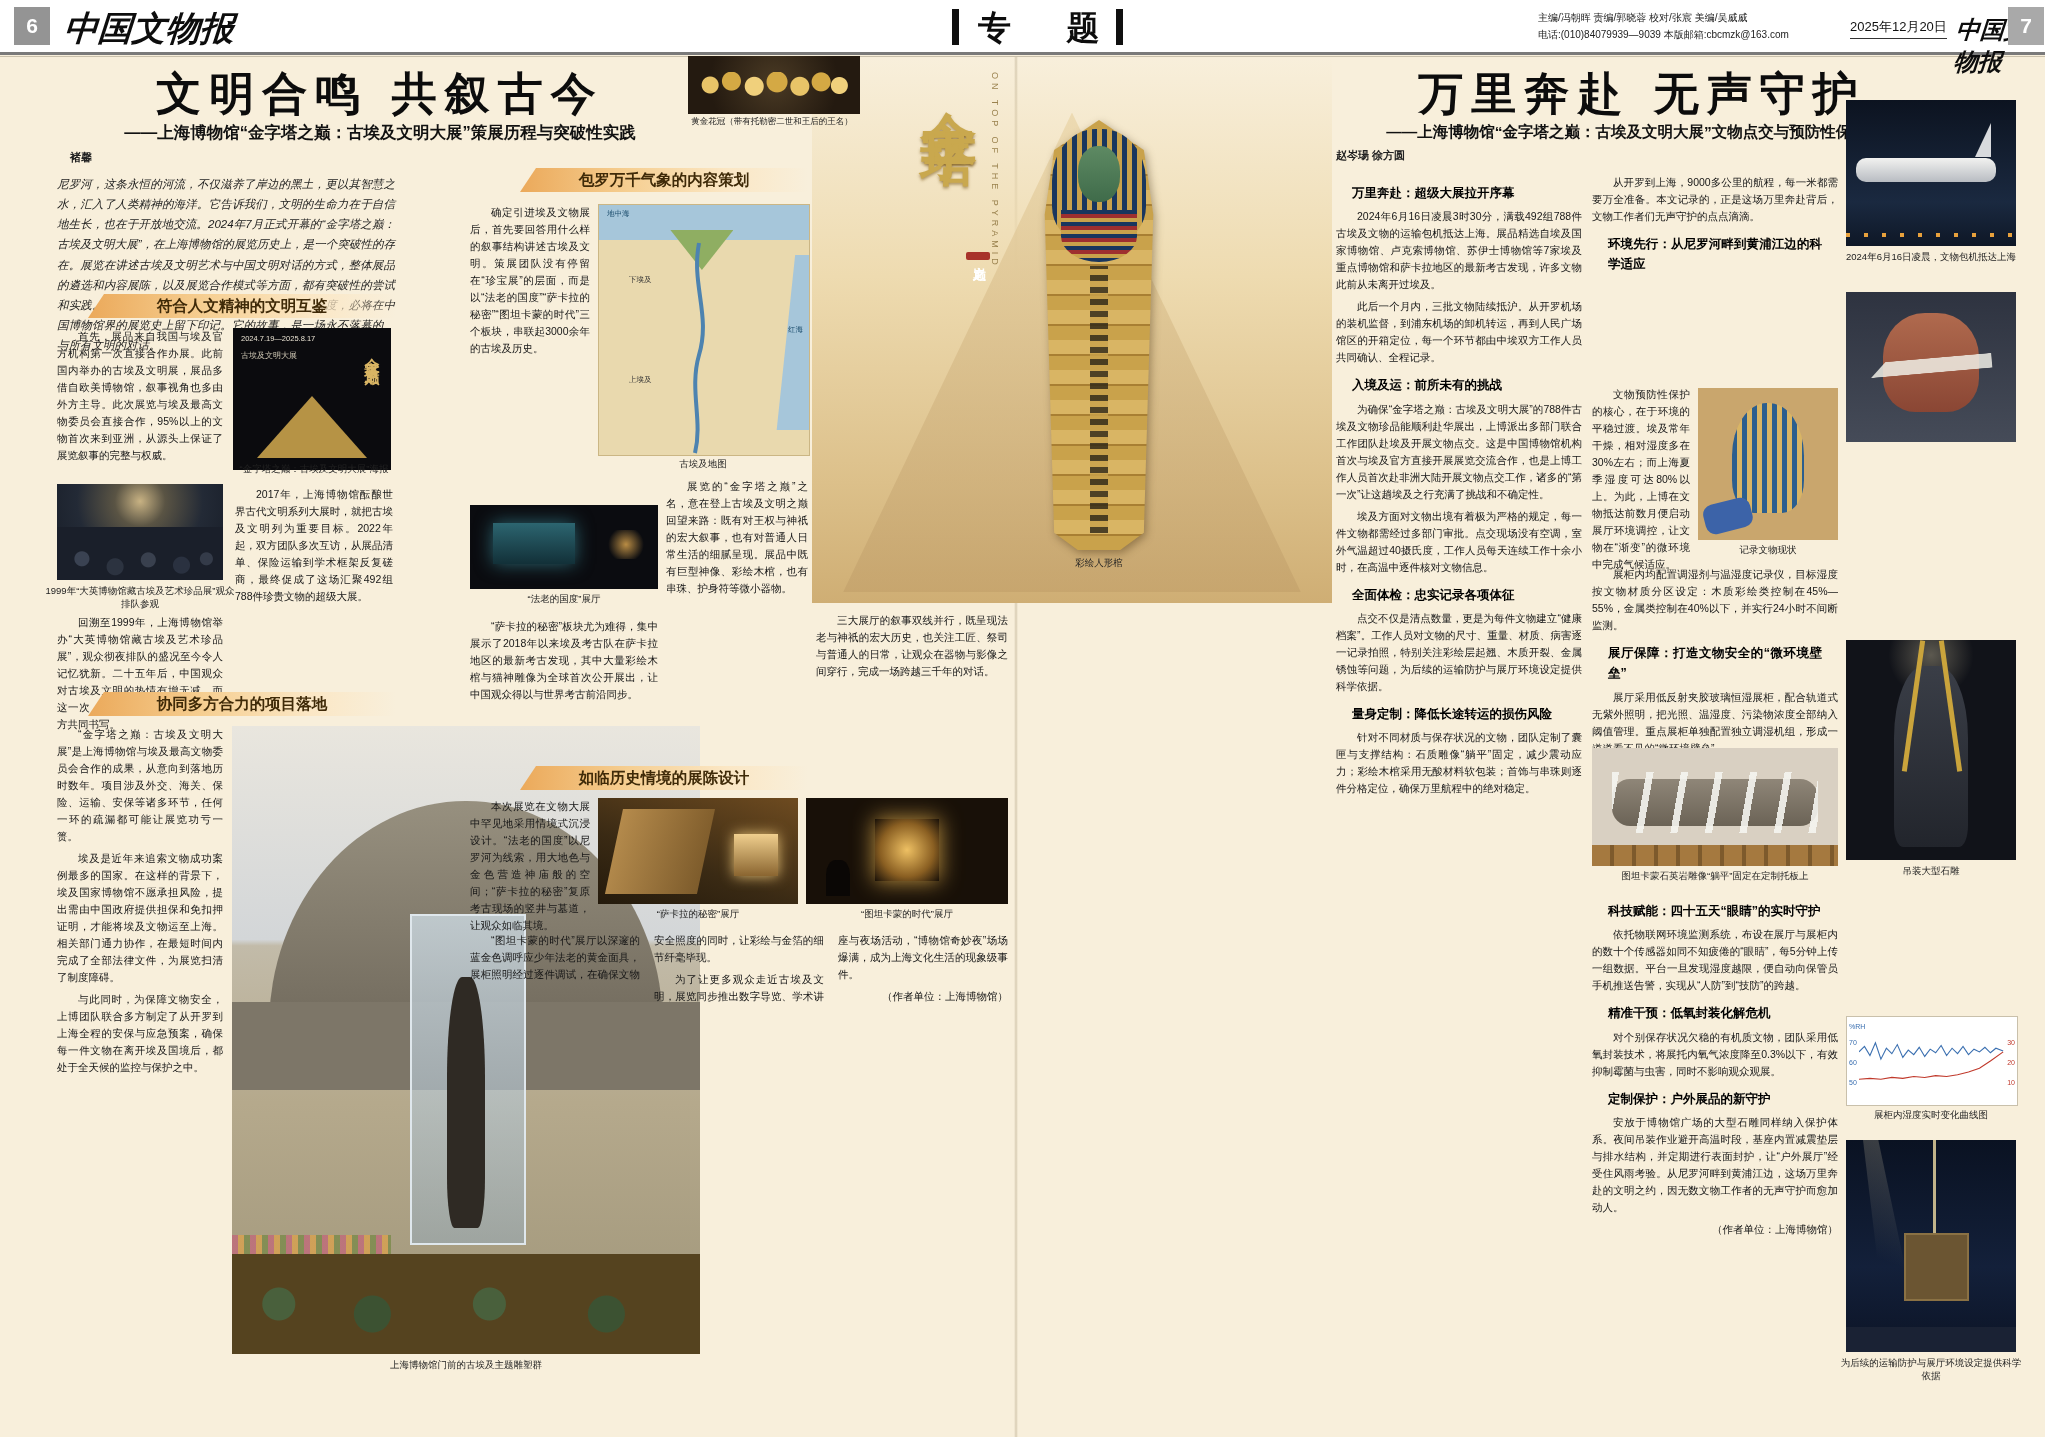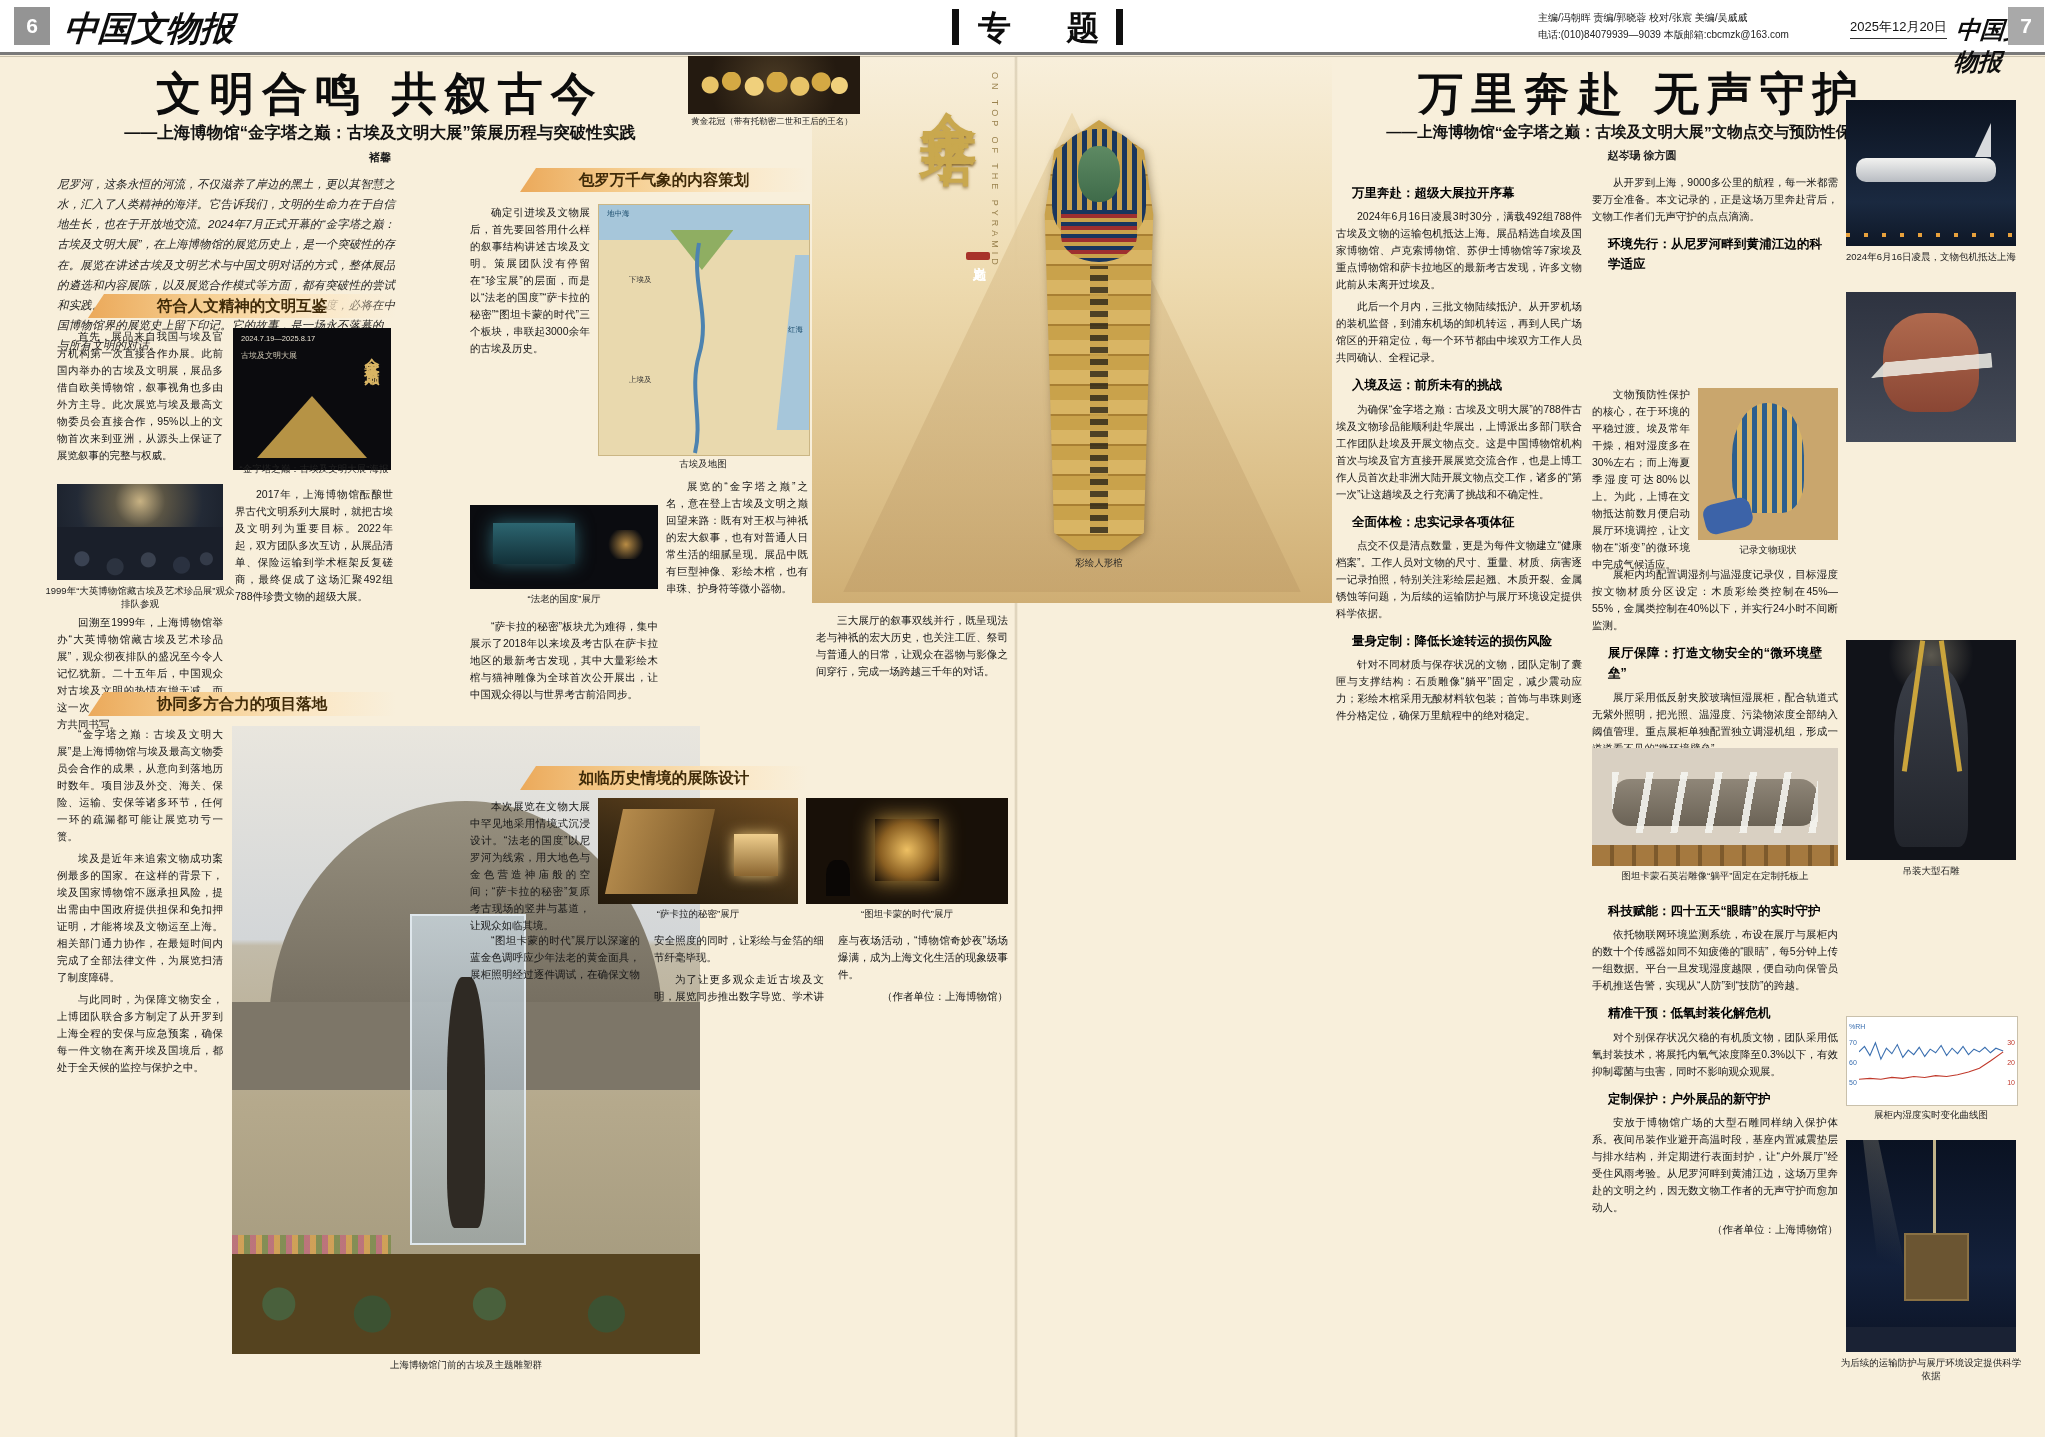--- a/index.html
+++ b/index.html
@@ -16,21 +16,21 @@
             color:#0d0d0d;transform:skewX(-4deg);}
   .banner-bar{width:7px;height:36px;background:#101010;top:9px;}
   .banner-title{top:6px;font-size:33px;font-weight:900;letter-spacing:22px;color:#0d0d0d;
                 font-family:"DejaVu Sans",sans-serif;}
   .staff{font-size:10px;color:#222;line-height:17px;}
   .date{font-size:13px;color:#111;border-bottom:1.5px solid #333;padding-bottom:2px;}
   
   .main-title{font-family:"DejaVu Serif",serif;font-weight:900;font-size:45px;
               letter-spacing:8px;color:#0c0c0c;text-align:center;}
   .sub-title{font-size:16.5px;font-weight:bold;color:#111;text-align:center;}
-  .byline{font-size:11px;color:#222;text-align:center;font-weight:bold;}
+  .byline{font-size:11px;color:#222;font-weight:bold;}
   .intro{font-size:11.5px;line-height:1.75;text-align:justify;font-style:italic;color:#1c1c1c;}
   .bt{font-size:10.5px;line-height:1.62;text-align:justify;color:#161616;}
   .bt p{margin:0 0 5px;text-indent:2em;}
   .bt .subhead{font-weight:bold;font-size:12.5px;text-indent:0;margin:9px 16px 5px;color:#000;}
   .bt .tail{text-align:right;text-indent:0;}
   .three-col{column-count:3;column-gap:14px;}
   .band{height:24px;line-height:24px;text-align:center;font-weight:bold;font-size:15.5px;
         color:#3f2a08;clip-path:polygon(16px 0,100% 0,100% 100%,0 100%);
         background:linear-gradient(90deg,#eba95a 0%,#f6cf92 38%,#fbe7c5 72%,rgba(251,231,197,0) 100%);}
   .caption{font-size:9.5px;color:#222;text-align:center;line-height:1.4;}
@@ -327,20 +327,21 @@
 <div class="abs main-title" style="left:1352px;top:64px;width:580px;">万里奔赴 无声守护</div>
 <div class="abs sub-title" style="left:1336px;top:122px;width:612px;font-size:15.5px;">——上海博物馆“金字塔之巅：古埃及文明大展”文物点交与预防性保护纪实</div>
 <div class="abs byline" style="left:1336px;top:148px;width:612px;">赵岑瑒 徐方圆</div>
 
 <div class="abs bt" style="left:1336px;top:174px;width:246px;height:1206px;">
   <p class="subhead">万里奔赴：超级大展拉开序幕</p>
   <p>2024年6月16日凌晨3时30分，满载492组788件古埃及文物的运输包机抵达上海。展品精选自埃及国家博物馆、卢克索博物馆、苏伊士博物馆等7家埃及重点博物馆和萨卡拉地区的最新考古发现，许多文物此前从未离开过埃及。</p>
   <p>此后一个月内，三批文物陆续抵沪。从开罗机场的装机监督，到浦东机场的卸机转运，再到人民广场馆区的开箱定位，每一个环节都由中埃双方工作人员共同确认、全程记录。</p>
   <p class="subhead">入境及运：前所未有的挑战</p>
   <p>为确保“金字塔之巅：古埃及文明大展”的788件古埃及文物珍品能顺利赴华展出，上博派出多部门联合工作团队赴埃及开展文物点交。这是中国博物馆机构首次与埃及官方直接开展展览交流合作，也是上博工作人员首次赴非洲大陆开展文物点交工作，诸多的“第一次”让这趟埃及之行充满了挑战和不确定性。</p>
+  <p>埃及方面对文物出境有着极为严格的规定，每一件文物都需经过多部门审批。点交现场没有空调，室外气温超过40摄氏度，工作人员每天连续工作十余小时，在高温中逐件核对文物信息。</p>
   <p class="subhead">全面体检：忠实记录各项体征</p>
   <p>点交不仅是清点数量，更是为每件文物建立“健康档案”。工作人员对文物的尺寸、重量、材质、病害逐一记录拍照，特别关注彩绘层起翘、木质开裂、金属锈蚀等问题，为后续的运输防护与展厅环境设定提供科学依据。</p>
   <p class="subhead">量身定制：降低长途转运的损伤风险</p>
   <p>针对不同材质与保存状况的文物，团队定制了囊匣与支撑结构：石质雕像“躺平”固定，减少震动应力；彩绘木棺采用无酸材料软包装；首饰与串珠则逐件分格定位，确保万里航程中的绝对稳定。</p>
 </div>
 
 <div class="abs bt" style="left:1592px;top:174px;width:246px;height:208px;">
   <p>从开罗到上海，9000多公里的航程，每一米都需要万全准备。本文记录的，正是这场万里奔赴背后，文物工作者们无声守护的点点滴滴。</p>
   <p class="subhead">环境先行：从尼罗河畔到黄浦江边的科学适应</p>
 </div>

